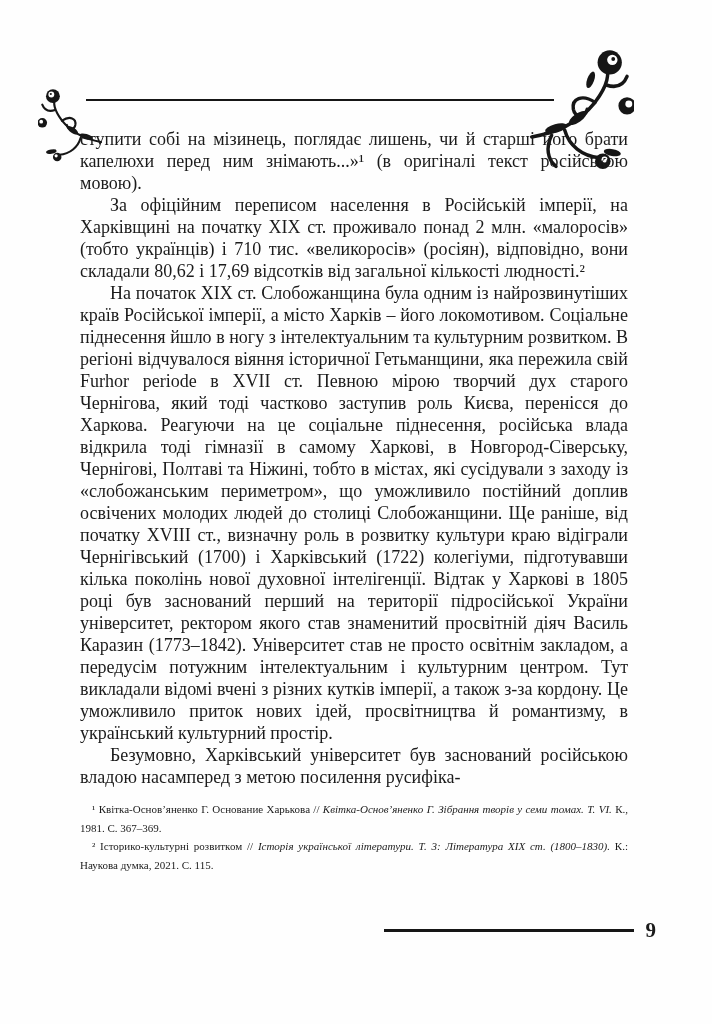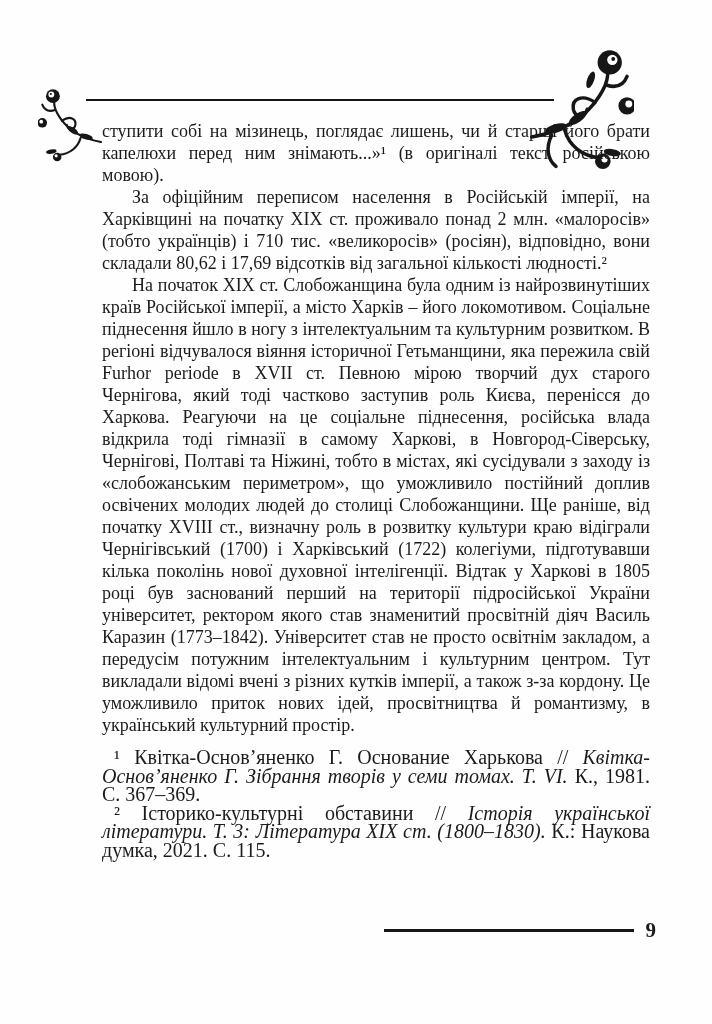--- a/index.html
+++ b/index.html
@@ -12,27 +12,27 @@
   .page{position:relative;width:712px;height:1024px;background:#fefefe;}
 
   
   .ornament{position:absolute;}
   .ornament.left{top:84px;left:38px;width:64px;height:84px;transform:scaleX(-1);}
   .ornament.right{top:50px;right:78px;width:104px;height:122px;}
   .top-rule{position:absolute;top:99px;left:86px;width:468px;height:2px;background:#161616;}
 
   
   .body-text{
-    position:absolute;top:120px;left:80px;width:548px;
-    font-size:18px;line-height:22px;text-align:justify;margin-left:22px;
+    position:absolute;top:128px;left:80px;width:548px;
+    font-size:18px;line-height:22px;text-align:justify;
   }
   .para{margin:0;text-indent:30px;}
   .para.noindent{text-indent:0;}
 
-  .footnotes{margin-top:12px;font-size:20px;line-height:18.5px;font-family:Liberation Serif, serif;}
+  .footnotes{margin-top:12px;font-size:11px;line-height:18.5px;font-family:Liberation Serif, serif;}
   .footnote{margin:0;text-indent:12px;}
 
   
   .footer{
     position:absolute;top:920px;left:80px;right:56px;
     display:flex;align-items:center;justify-content:flex-end;gap:12px;
   }
   .footer-rule{width:250px;height:2.5px;background:#161616;}
   .page-number{font-weight:bold;font-size:21px;line-height:1;}
   svg{display:block;}
@@ -89,24 +89,25 @@
       <circle cx="114" cy="62" r="4" fill="#fff"></circle>
       <circle cx="84" cy="128" r="9" fill="#161616"></circle>
       <circle cx="86" cy="126" r="3.5" fill="#fff"></circle>
     </svg>
   </div>
 
   <div class="body-text">
     <p class="para noindent">ступити собі на мізинець, поглядає лишень, чи й старші його брати капелюхи перед ним знімають...»¹ (в оригіналі текст російською мовою).</p>
     <p class="para">За офіційним переписом населення в Російській імперії, на Харківщині на початку XIX ст. проживало понад 2 млн. «малоросів» (тобто українців) і 710 тис. «великоросів» (росіян), відповідно, вони складали 80,62 і 17,69 відсотків від загальної кількості людності.²</p>
     <p class="para">На початок XIX ст. Слобожанщина була одним із найрозвинутіших країв Російської імперії, а місто Харків – його локомотивом. Соціальне піднесення йшло в ногу з інтелектуальним та культурним розвитком. В регіоні відчувалося віяння історичної Гетьманщини, яка пережила свій Furhor periode в XVII ст. Певною мірою творчий дух старого Чернігова, який тоді частково заступив роль Києва, перенісся до Харкова. Реагуючи на це соціальне піднесення, російська влада відкрила тоді гімназії в самому Харкові, в Новгород-Сіверську, Чернігові, Полтаві та Ніжині, тобто в містах, які сусідували з заходу із «слобожанським периметром», що уможливило постійний доплив освічених молодих людей до столиці Слобожанщини. Ще раніше, від початку XVIII ст., визначну роль в розвитку культури краю відіграли Чернігівський (1700) і Харківський (1722) колегіуми, підготувавши кілька поколінь нової духовної інтелігенції. Відтак у Харкові в 1805 році був заснований перший на території підросійської України університет, ректором якого став знаменитий просвітній діяч Василь Каразин (1773–1842). Університет став не просто освітнім закладом, а передусім потужним інтелектуальним і культурним центром. Тут викладали відомі вчені з різних кутків імперії, а також з-за кордону. Це уможливило приток нових ідей, просвітництва й романтизму, в український культурний простір.</p>
+    <p class="para">Безумовно, Харківський університет був заснований російською владою насамперед з метою посилення русифіка-</p>
 
     <div class="footnotes">
       <p class="footnote"><span>¹ Квітка-Основ’яненко Г. Основание Харькова // </span><span style="font-style: italic;">Квітка-Основ’яненко Г. Зібрання творів у семи томах. Т. VI.</span><span> К., 1981. С. 367–369.</span></p>
-      <p class="footnote"><span>² Історико-культурні обставини // </span><span style="font-style: italic;">Історія української літератури. Т. 3: Література XIX ст. (1800–1830).</span><span> К.: Наукова думка, 2021. С. 115.</span></p>
+      <p class="footnote"><span>² Історико-культурні розвитком // </span><span style="font-style: italic;">Історія української літератури. Т. 3: Література XIX ст. (1800–1830).</span><span> К.: Наукова думка, 2021. С. 115.</span></p>
     </div>
   </div>
 
   <div class="footer">
     <div class="footer-rule"></div>
     <div class="page-number">9</div>
   </div>
 
 </div>
 

